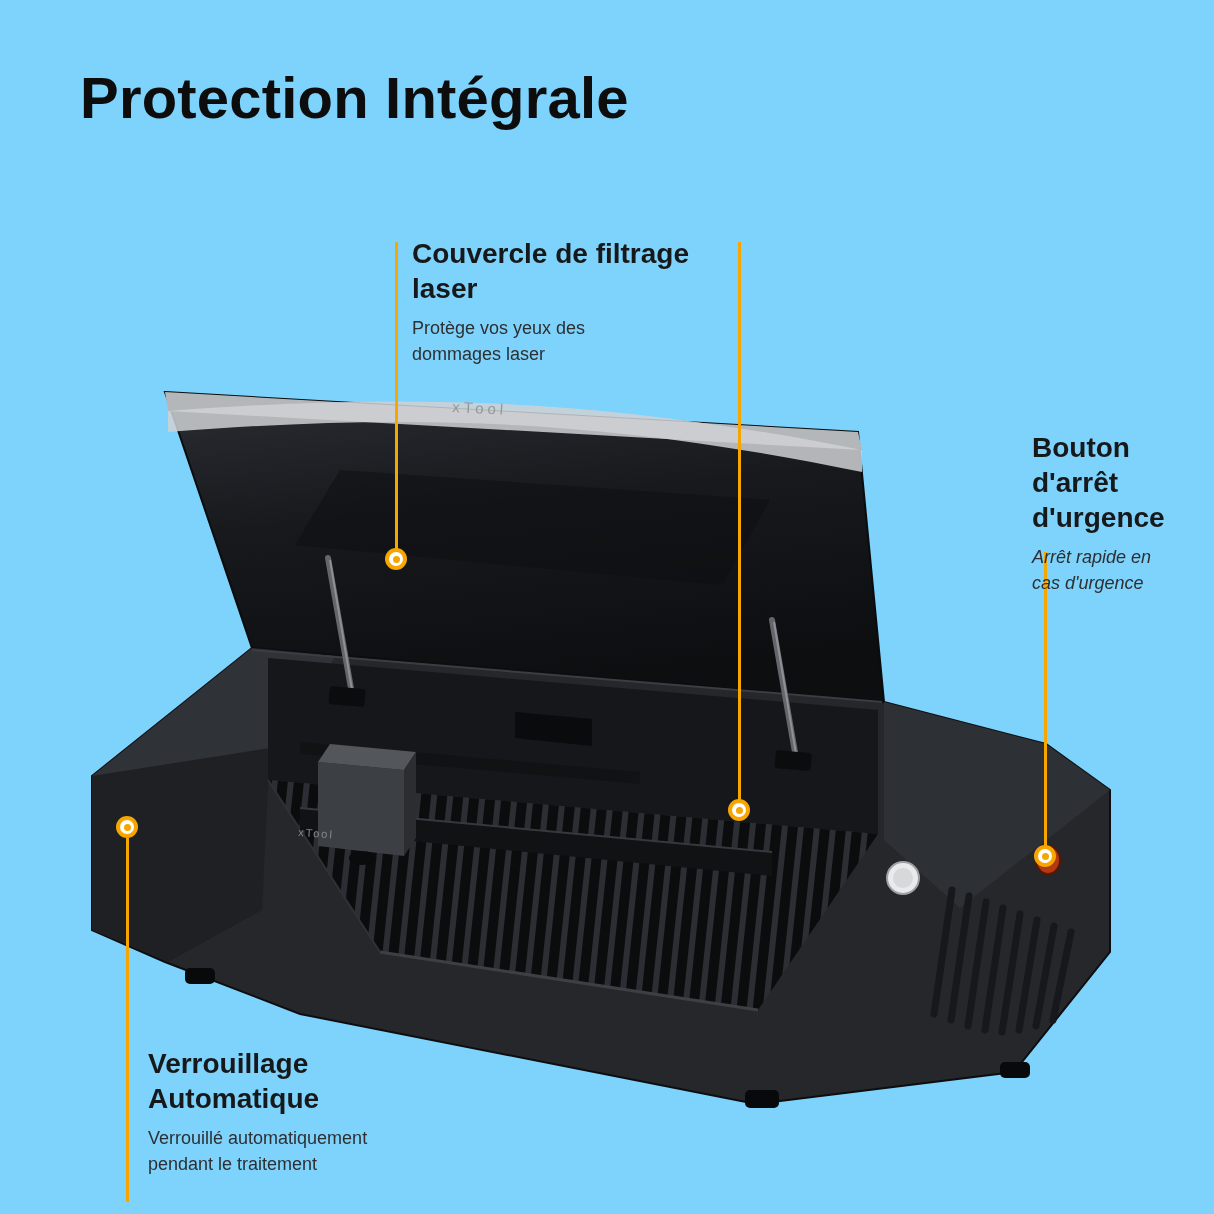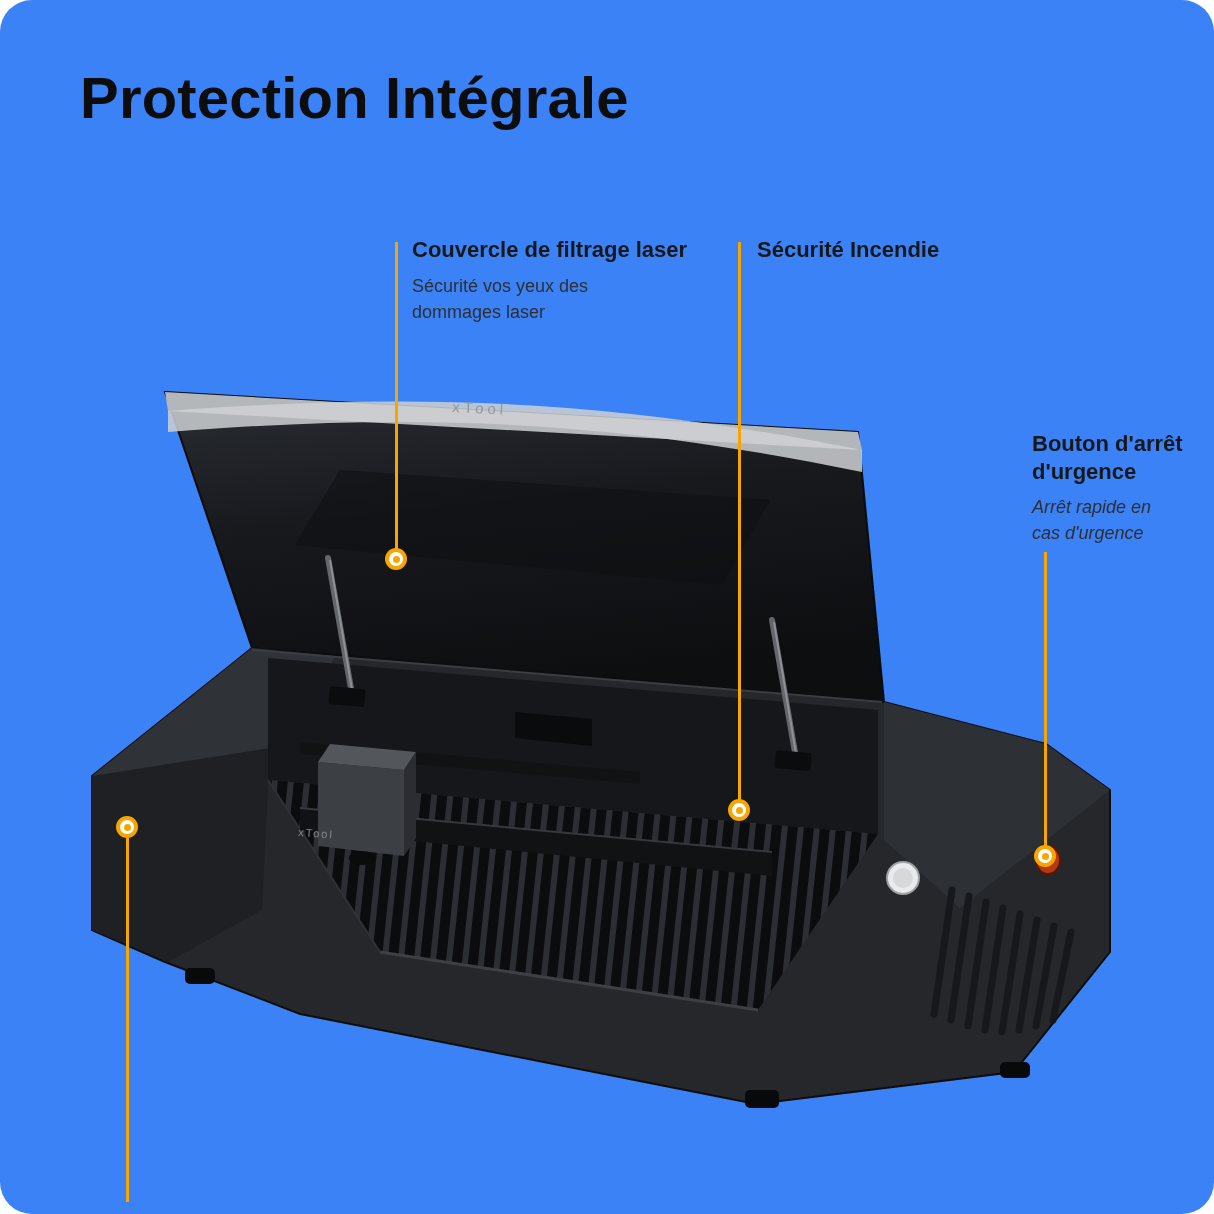--- a/index.html
+++ b/index.html
@@ -1,26 +1,26 @@
 <!DOCTYPE html>
 <html><head>
 <meta charset="utf-8">
 <style>
   html,body { margin:0; padding:0; background:#ffffff; }
   body { width:1214px; height:1214px; position:relative; overflow:hidden;
          font-family:"Liberation Sans", sans-serif; }
-  .canvas { position:absolute; inset:0; width:1214px; height:1214px; background:#3b82f6;border-radius:32px; }
+  .canvas { position:absolute; inset:0; width:1214px; height:1214px; background:#7dd3fc; }
 
   .title { position:absolute; left:80px; top:64px; font-size:58px; font-weight:800;
            color:#0d0d0d; letter-spacing:0.2px; }
 
   .machine-svg { position:absolute; left:0; top:0; width:1214px; height:1214px; z-index:1; }
 
   .callout-text { position:absolute; z-index:3; }
-  .callout-heading { font-size:22px; font-weight:700; color:#17181a; line-height:1.25; margin-bottom:9px; }
+  .callout-heading { font-size:28px; font-weight:700; color:#17181a; line-height:1.25; margin-bottom:9px; }
   .callout-body { font-size:18px; color:#2e2f32; line-height:1.45; }
 
   .vline { position:absolute; width:3px; background:#F7A600; z-index:2; }
   .dot { position:absolute; width:22px; height:22px; border-radius:50%; background:#F7A600; z-index:4; }
   .dot::before { content:""; position:absolute; left:4px; top:4px; width:14px; height:14px;
                  border-radius:50%; background:#ffffff; }
   .dot::after  { content:""; position:absolute; left:7.5px; top:7.5px; width:7px; height:7px;
                  border-radius:50%; background:#F7A600; }
 
   #c1-text { left:412px; top:236px; width:312px; }
@@ -125,32 +125,35 @@
       <rect x="185" y="968" width="30" height="16" rx="5"></rect>
       <rect x="745" y="1090" width="34" height="18" rx="5"></rect>
       <rect x="1000" y="1062" width="30" height="16" rx="5"></rect>
     </g>
   </svg>
 
   <div class="vline" id="c1-line"></div>
   <div class="dot" id="c1-dot"></div>
   <div class="callout-text" id="c1-text">
     <div class="callout-heading">Couvercle de filtrage laser</div>
-    <div class="callout-body">Sécurité vos yeux des dommages laser</div>
+    <div class="callout-body">Protège vos yeux des dommages laser</div>
   </div>
 
   <div class="vline" id="c2-line"></div>
   <div class="dot" id="c2-dot"></div>
   <div class="callout-text" id="c2-text">
-    <div class="callout-heading">Sécurité Incendie</div>
   </div>
 
   <div class="vline" id="c3-line"></div>
   <div class="dot" id="c3-dot"></div>
   <div class="callout-text" id="c3-text">
     <div class="callout-heading">Bouton d'arrêt d'urgence</div>
     <div class="callout-body">Arrêt rapide en cas d'urgence</div>
   </div>
 
   <div class="vline" id="c4-line"></div>
   <div class="dot" id="c4-dot"></div>
+  <div class="callout-text" id="c4-text">
+    <div class="callout-heading">Verrouillage Automatique</div>
+    <div class="callout-body">Verrouillé automatiquement pendant le traitement</div>
+  </div>
 
 </div>
 
 </body></html>

